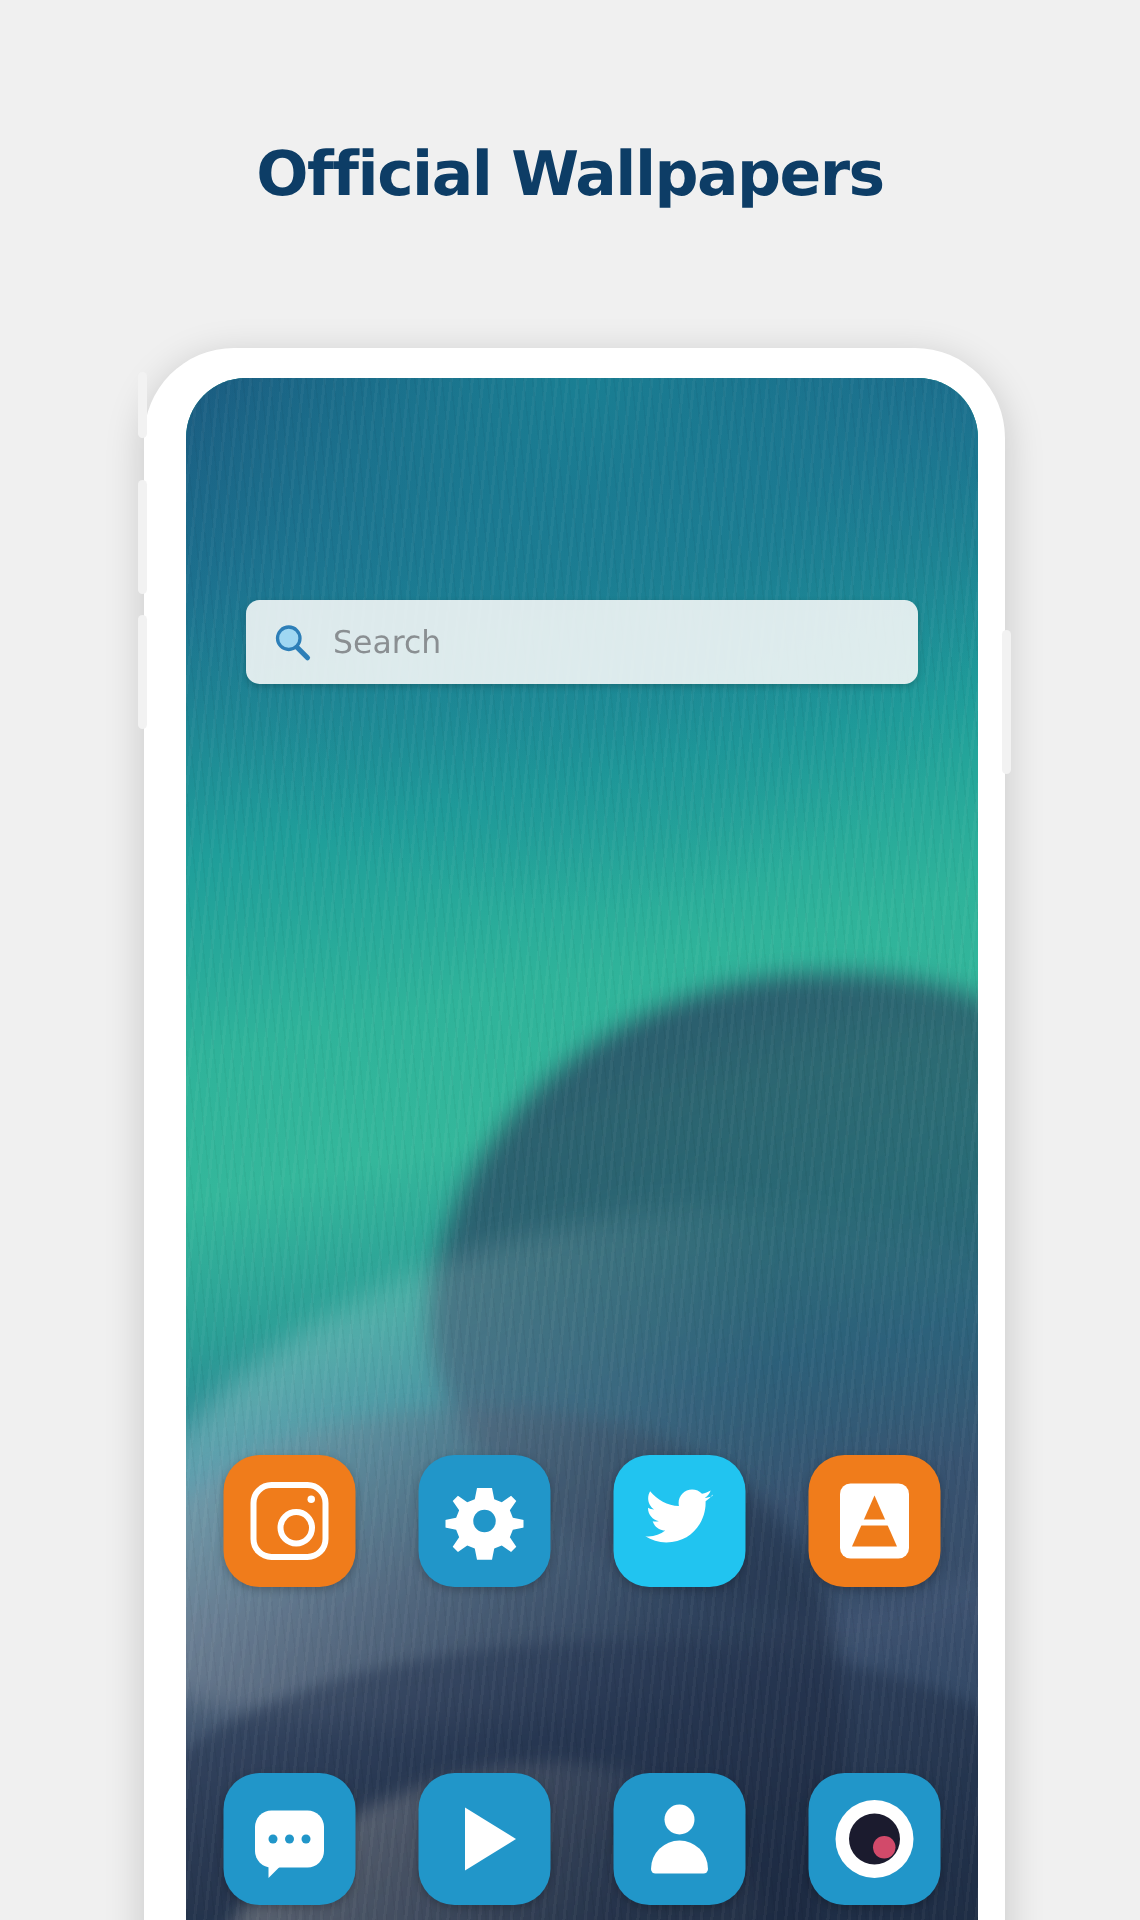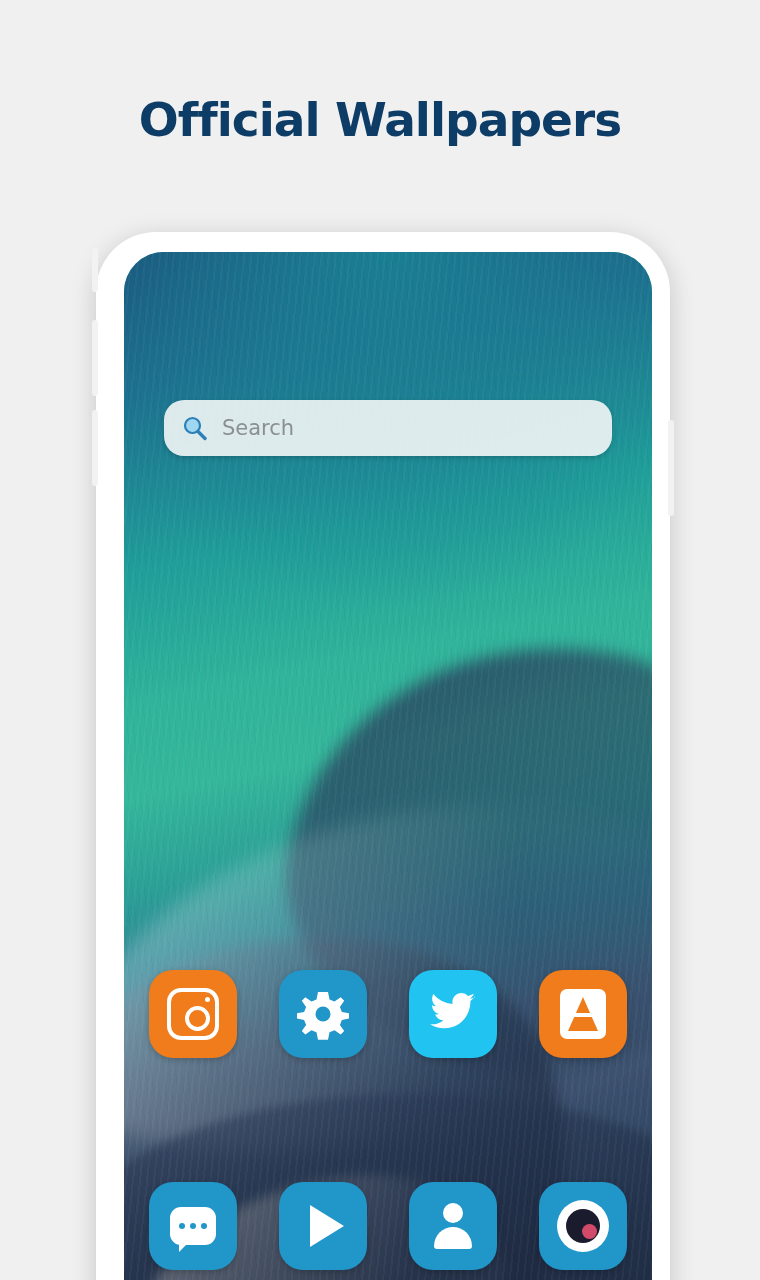--- a/index.html
+++ b/index.html
@@ -15,21 +15,21 @@
     position: relative;
   }
 
   
   .promo-title {
     position: absolute;
     top: 92px;
     left: 0;
     width: 760px;
     text-align: center;
-    font-size: 47px;
+    font-size: 41px;
     font-weight: bold;
     letter-spacing: -1px;
     color: #0d3d66;
     font-family: "DejaVu Sans", sans-serif;
   }
 
   
   .phone-frame {
     position: absolute;
     left: 96px;
@@ -143,21 +143,21 @@
     opacity: 0.85;
   }
 
   
   .search-bar {
     position: absolute;
     left: 40px;
     top: 148px;
     width: 448px;
     height: 56px;
-    border-radius: 20px;
+    border-radius: 9px;
     background: rgba(243,246,246,0.90);
     box-shadow: 0 2px 5px rgba(0,0,0,0.18);
     display: flex;
     align-items: center;
     padding: 0 18px;
     box-sizing: border-box;
   }
   .search-icon {
     width: 26px;
     height: 26px;

